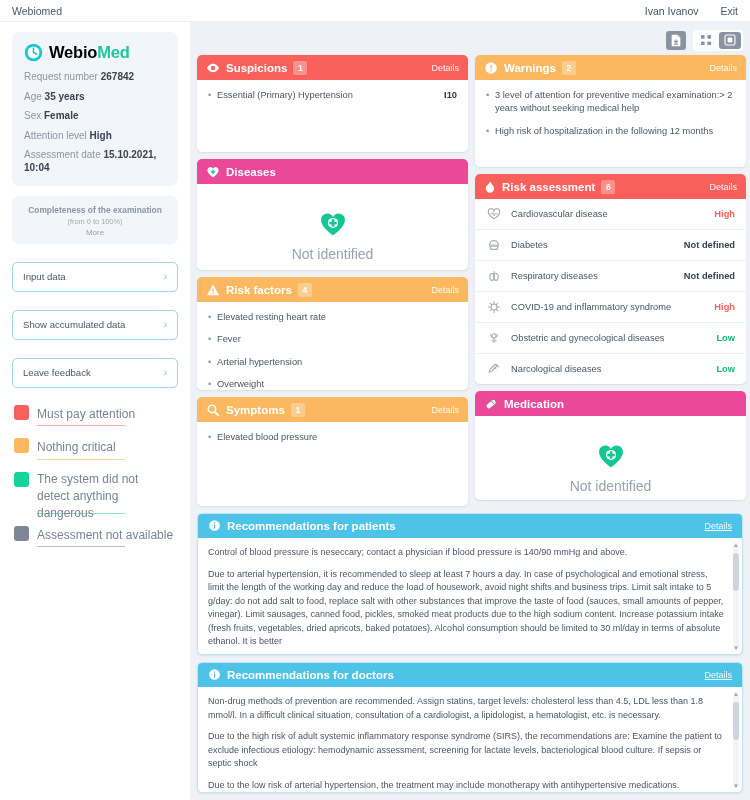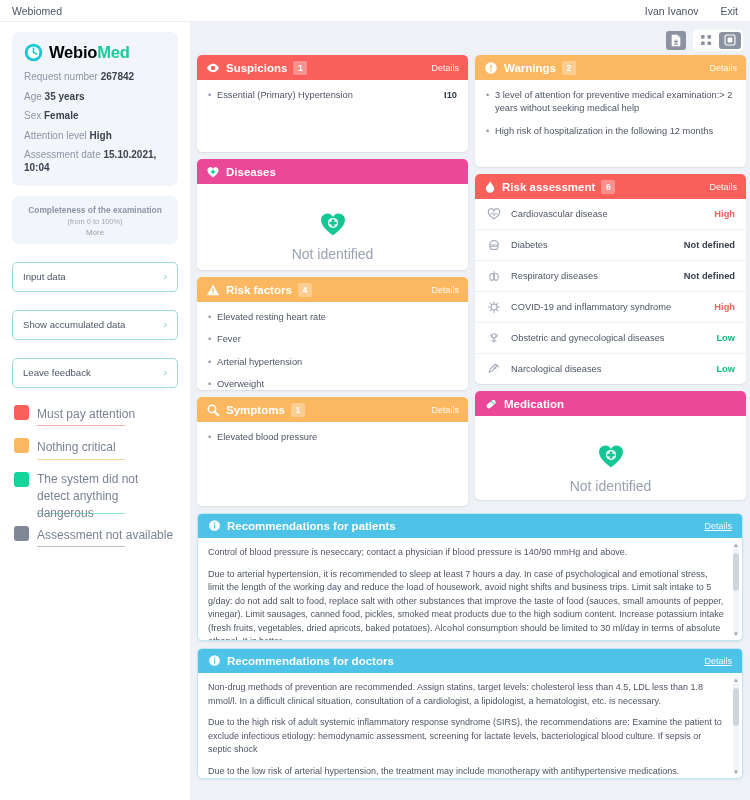--- a/index.html
+++ b/index.html
@@ -125,21 +125,21 @@
          border: 1px solid #bfe6f2; box-shadow: 0 1px 2px rgba(40,50,70,.08); }
   .rec-head { height: 24px; background: #4ec3e8; display:flex; align-items:center;
               padding: 0 10px; gap:6px; color:#fff; font-size: 11.5px; font-weight: bold; }
   .rec-head .details { text-decoration: underline; }
   .rec-body { position: relative; padding: 8px 16px 4px 10px; }
   .rec-p { font-size: 9px; color: #4d5564; line-height: 1.5; margin-bottom: 8px; }
   .scrollbar { position:absolute; right: 3px; top: 5px; bottom: 4px; width: 6px; }
   .scrollbar .track { position:absolute; inset:0; background:#f2f4f7; border-radius:3px; }
   .scrollbar .thumb { position:absolute; left:0; right:0; top: 10px; height: 38px; background:#cfd5de; border-radius:3px; }
   .scrollbar .arw { position:absolute; left:0; right:0; text-align:center; font-size:6px; color:#9aa2b0; }
-  .rec-p1 { height: 102px; overflow: hidden; }
+  .rec-p1 { height: 116px; overflow: hidden; }
   .rec-p2 { height: 105px; overflow: hidden; }
 </style>
 </head>
 <body>
 
 <div class="app">
 
   <div class="topbar">
     <span class="brandmini">Webiomed</span>
     <span class="spacer"></span>

